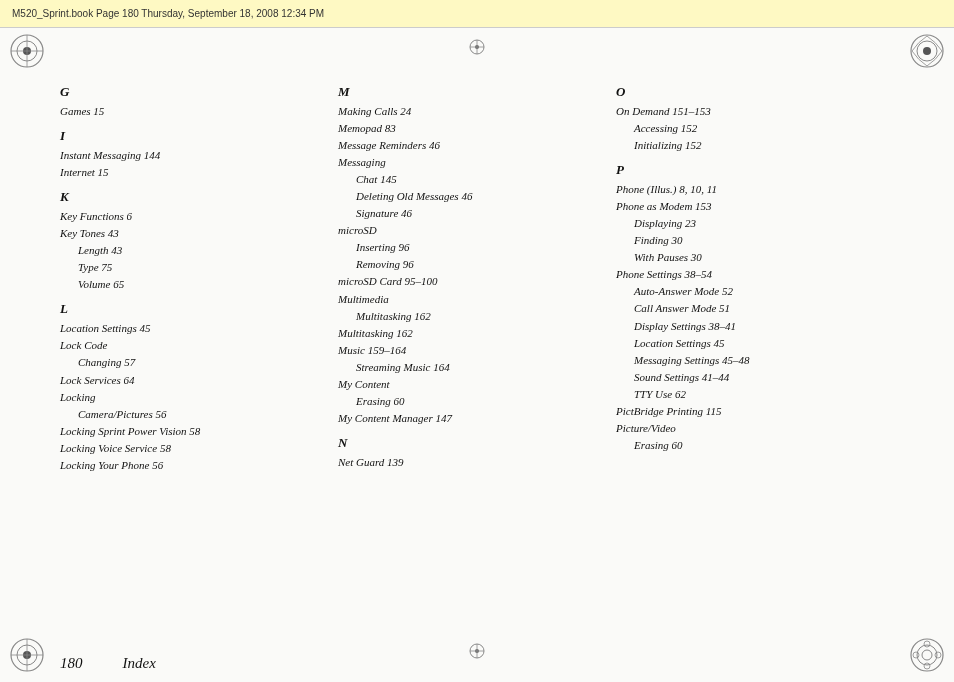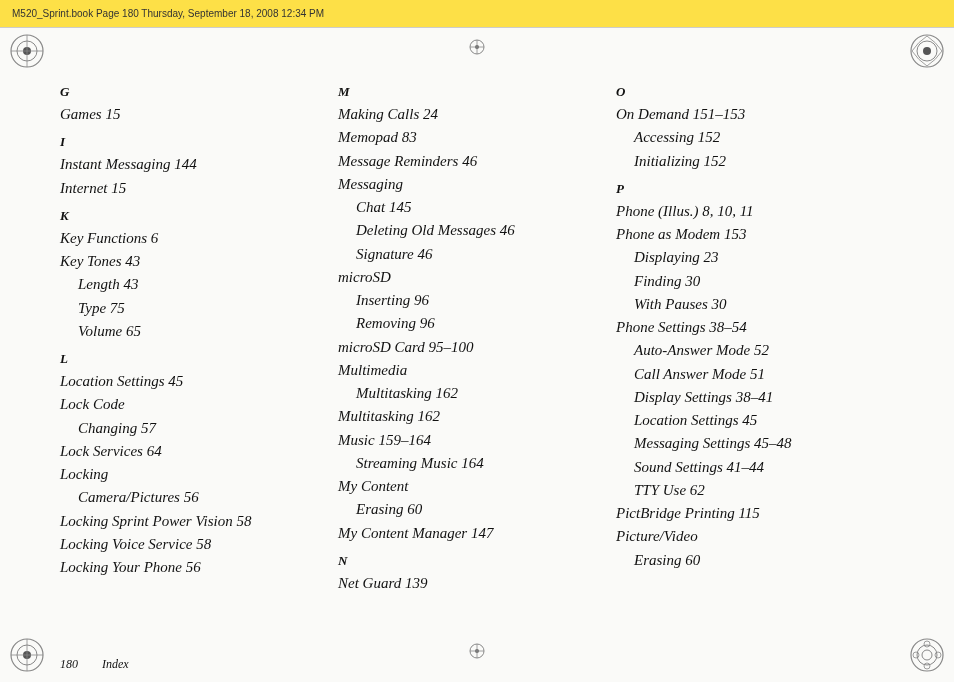--- a/index.html
+++ b/index.html
@@ -19,21 +19,21 @@
       background: #fafaf8;
       position: relative;
       display: flex;
       flex-direction: column;
     }
 
     
     .header-bar {
       width: 100%;
       height: 28px;
-      background: #fde047;
+      background: #fef9c3;
       border-bottom: 1px solid #ccc;
       display: flex;
       align-items: center;
       padding: 0 12px;
       font-size: 10px;
       color: #333;
       font-family: Arial, sans-serif;
     }
 
     
@@ -74,53 +74,53 @@
       font-size: 13px;
       font-weight: bold;
       font-style: italic;
       color: #111;
       margin-bottom: 3px;
       margin-top: 8px;
       font-family: 'Times New Roman', Times, serif;
     }
 
     .index-entry {
-      font-size: 15px;
+      font-size: 11px;
       color: #111;
       font-style: italic;
       font-family: 'Times New Roman', Times, serif;
       line-height: 1.55;
     }
 
     .entry-l1 {
       padding-left: 0px;
     }
 
     .entry-l2 {
       padding-left: 18px;
     }
 
     
     .footer {
       display: flex;
       align-items: center;
       padding: 6px 60px 10px 60px;
-      font-size: 12px;
+      font-size: 15px;
       font-style: italic;
       font-family: 'Times New Roman', Times, serif;
       color: #111;
       border-top: none;
     }
 
     .footer-page {
       font-weight: normal;
     }
 
     .footer-label {
-      margin-left: 24px;
+      margin-left: 40px;
     }
 
     
     .bottom-center-deco {
       position: absolute;
       bottom: 18px;
       left: 50%;
       transform: translateX(-50%);
     }
 

